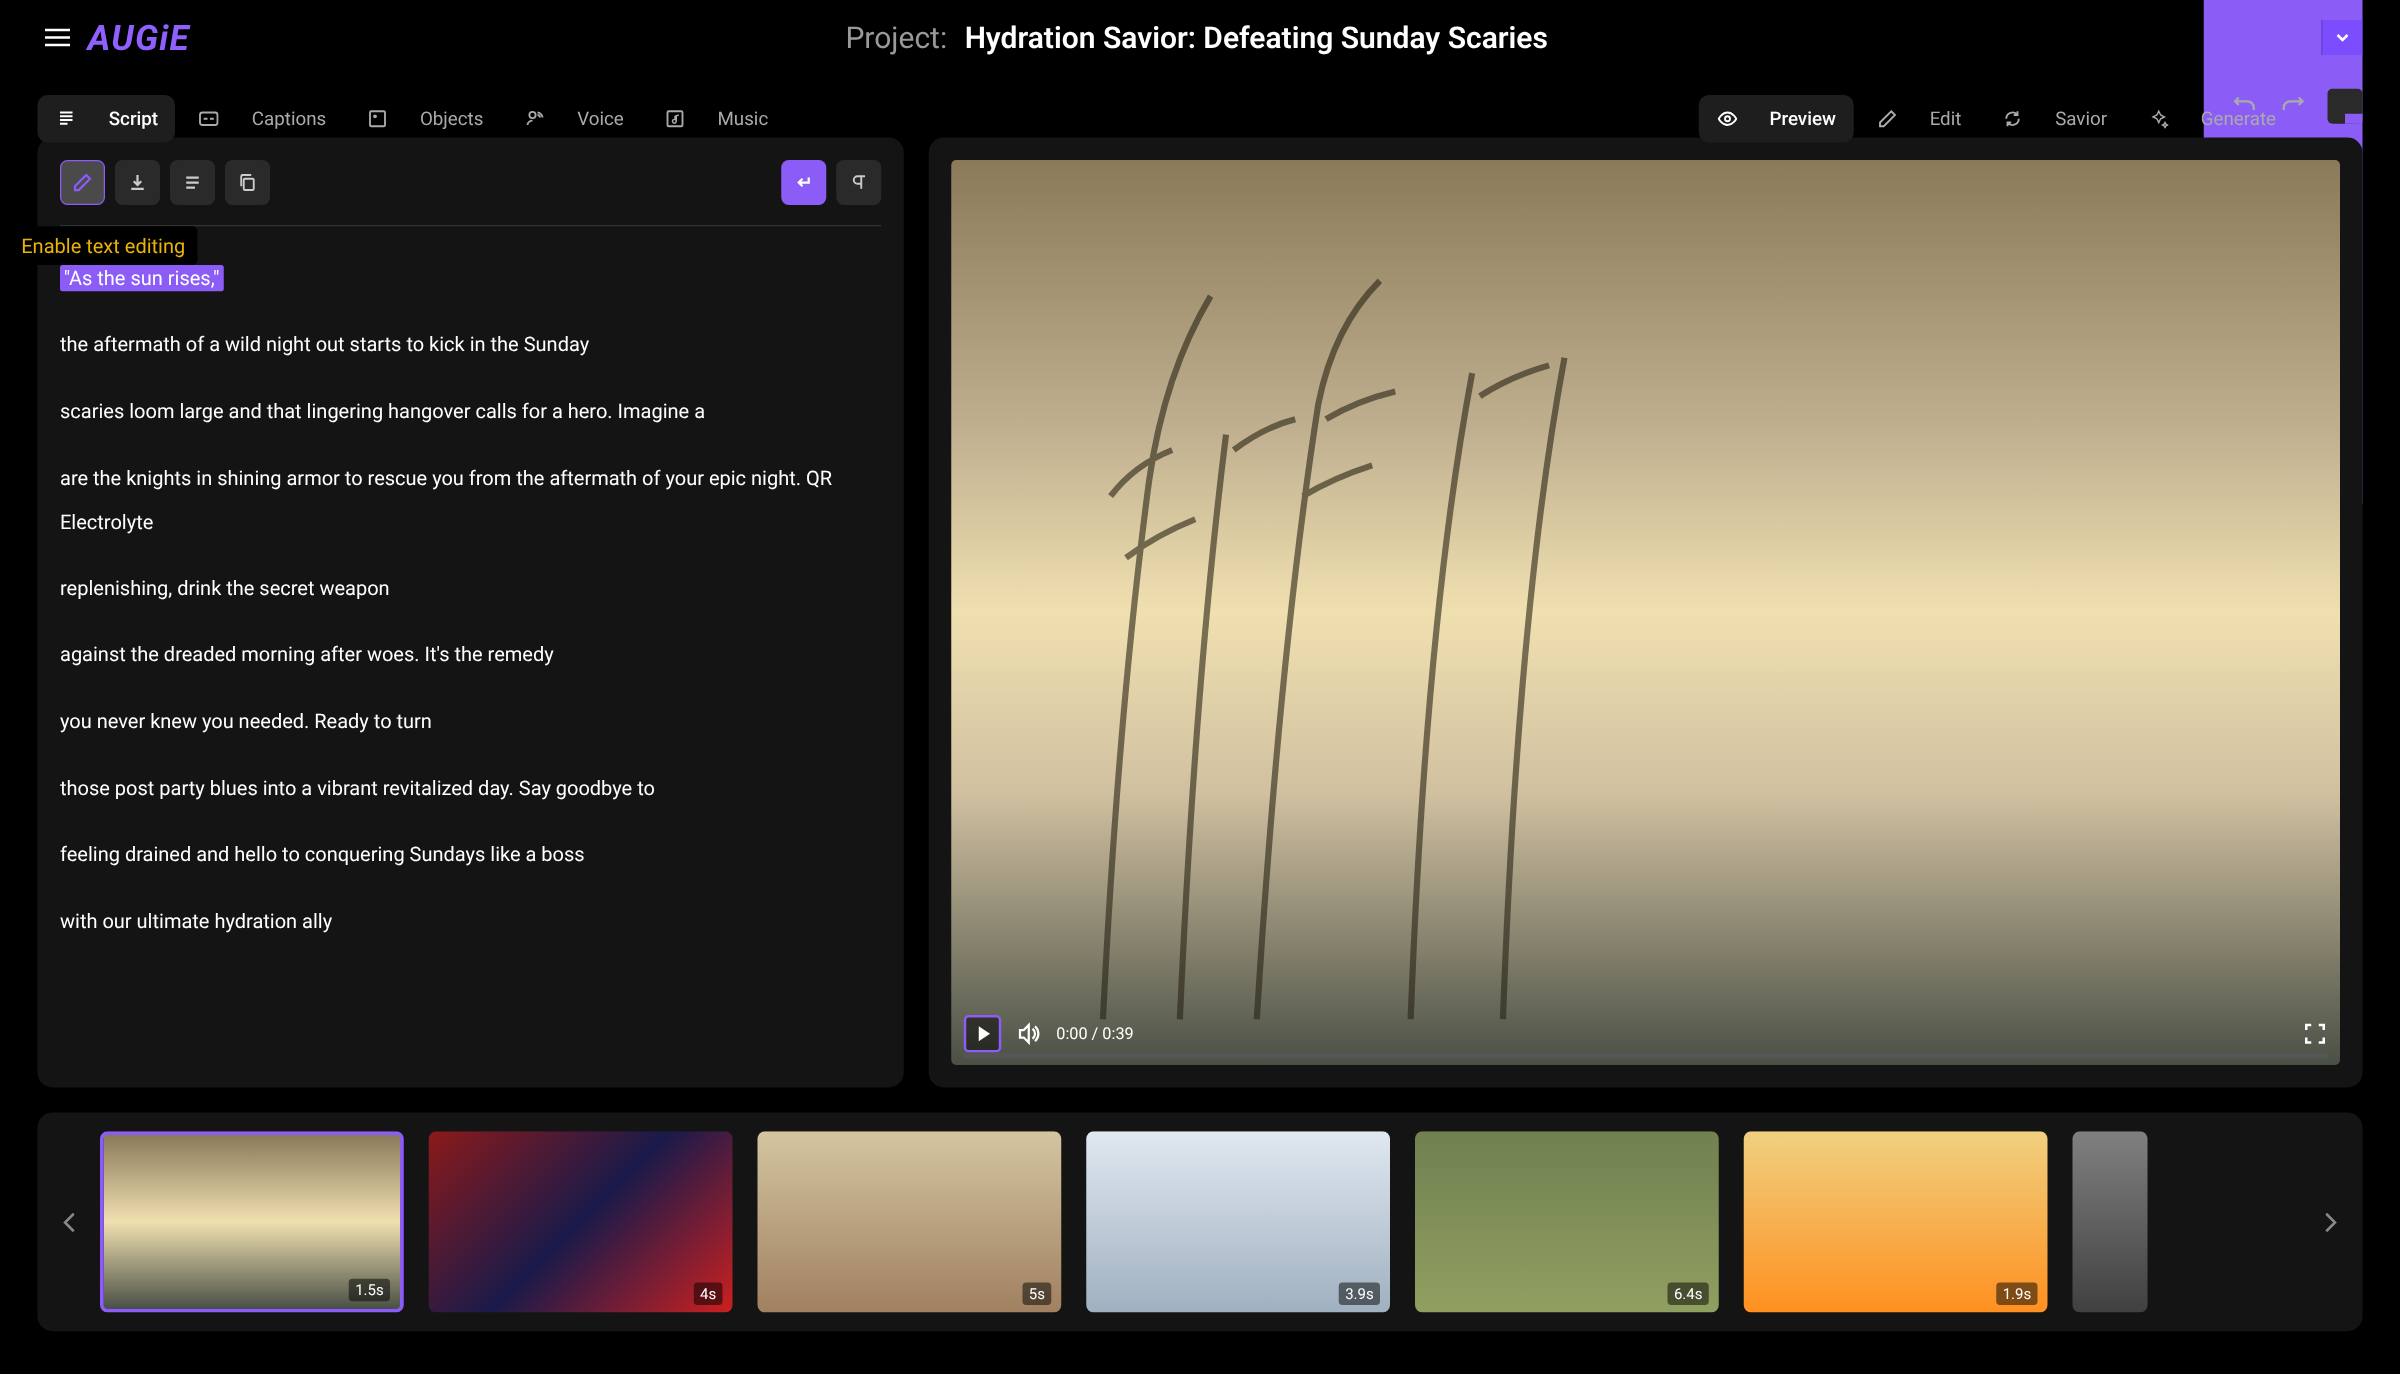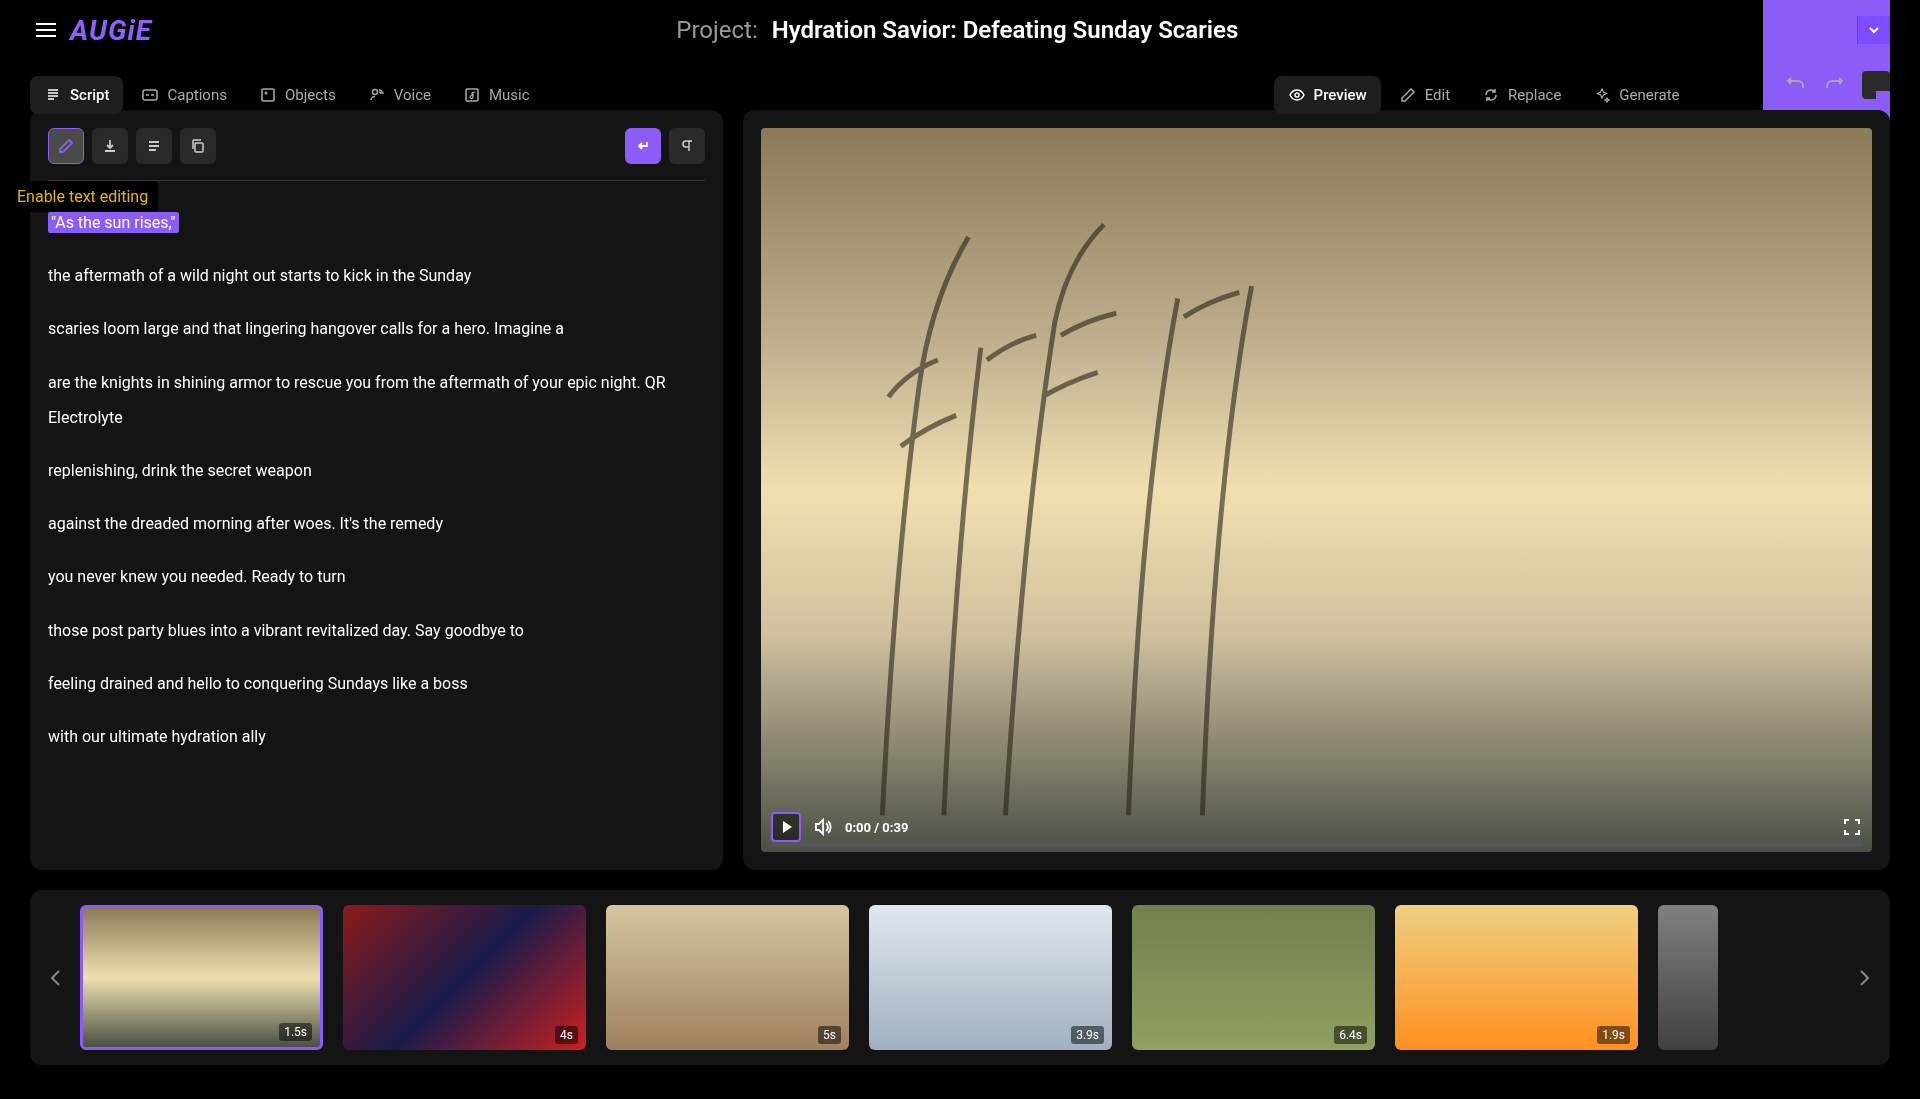--- a/index.html
+++ b/index.html
@@ -87,21 +87,21 @@
 }
 .left-tabs {
   margin-left: 0;
 }
 .right-tabs {
   margin-left: 700px;
 }
 .tab {
   display: flex;
   align-items: center;
-  gap: 8px;
+  gap: 25px;
   padding: 10px 14px;
   border-radius: 8px;
   font-size: 15px;
   color: #aaa;
   cursor: pointer;
   margin-top: 20px;
 }
 .tab.active {
   background: #1e1e1e;
   color: #fff;
@@ -217,21 +217,20 @@
 }
 
 
 .preview-panel {
   flex: 1;
   background: #141414;
   border-radius: 12px;
   padding: 18px;
   display: flex;
   flex-direction: column;
-  font-weight: bold;
 }
 .video-container {
   flex: 1;
   background: linear-gradient(180deg, #8a7a5a 0%, #c0b090 30%, #f0e0b0 50%, #d0c0a0 70%, #4a5045 100%);
   border-radius: 4px;
   position: relative;
   overflow: hidden;
 }
 .grass-silhouette {
   position: absolute;
@@ -434,21 +433,21 @@
           </svg>
         </span>
       <span>Edit</span>
     </div>
     <div class="tab">
       <span class="tab-icon">
           <svg width="16" height="16" viewBox="0 0 16 16">
             <path d="M3 8a5 5 0 019-3M13 8a5 5 0 01-9 3M12 2v3h-3M4 14v-3h3" stroke="#aaa" stroke-width="1.5" fill="none"></path>
           </svg>
         </span>
-      <span>Replace</span>
+      <span>Savior</span>
     </div>
     <div class="tab">
       <span class="tab-icon">
           <svg width="16" height="16" viewBox="0 0 16 16">
             <path d="M8 2l1.5 3 3 1.5-3 1.5L8 11l-1.5-3-3-1.5 3-1.5L8 2zM13 11l.7 1.3 1.3.7-1.3.7L13 15l-.7-1.3-1.3-.7 1.3-.7L13 11z" stroke="#aaa" stroke-width="1.2" fill="none"></path>
           </svg>
         </span>
       <span>Generate</span>
     </div>
   </div>

